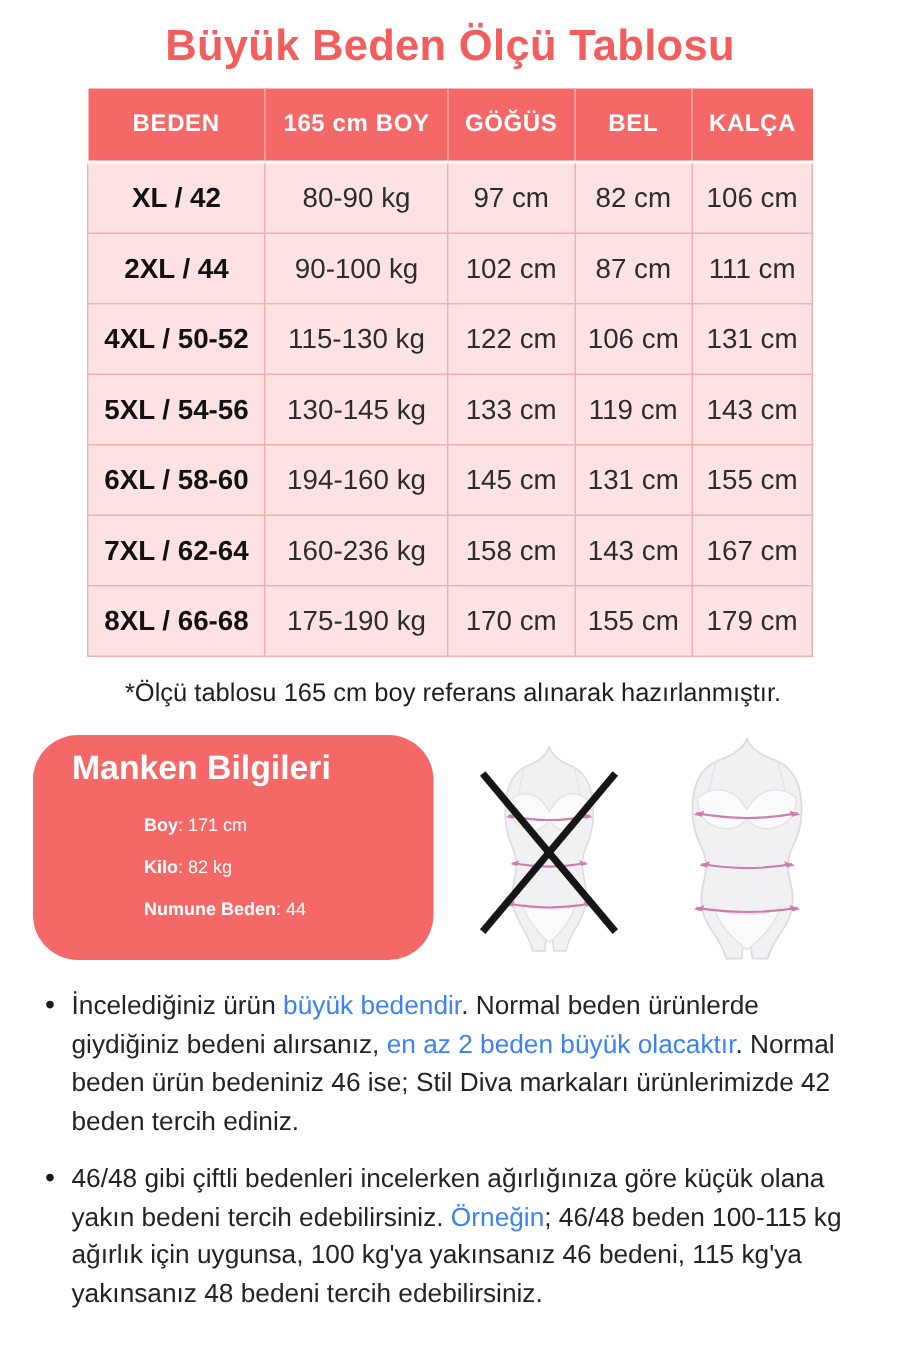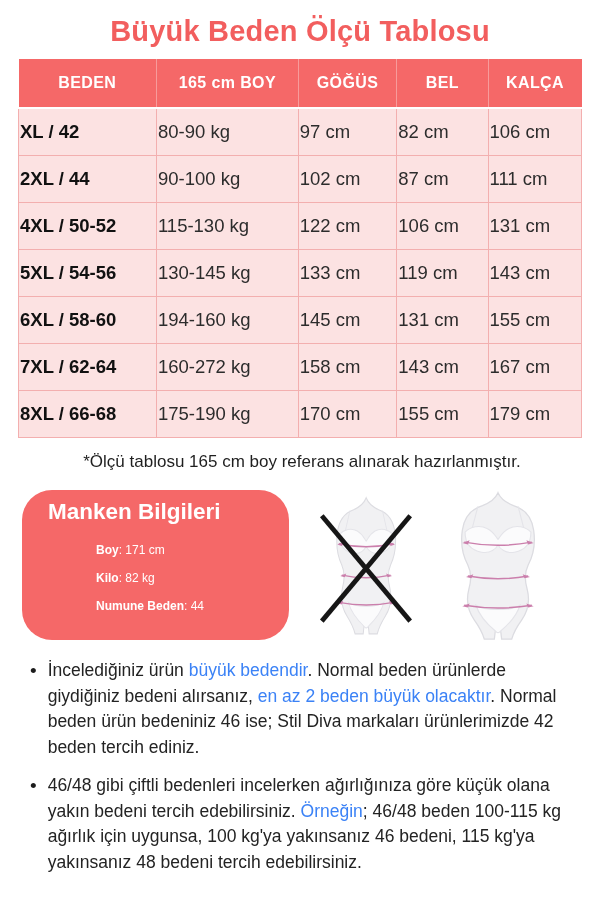--- a/index.html
+++ b/index.html
@@ -16,40 +16,40 @@
     text-align: center;
     font-size: 29px;
     font-weight: 700;
     color: var(--title-coral, #f25e5e);
     letter-spacing: 0.2px;
   }
 
   table.size-table {
     border-collapse: collapse;
     margin: 0 auto;
-    width: 564px;
+    width: 484px;
     table-layout: fixed;
   }
   table.size-table th {
     background: var(--coral, #f56868);
     color: #ffffff;
     font-size: 16px;
     font-weight: 700;
     letter-spacing: 0.4px;
     height: 46px;
     border-left: 1px solid #f79b9b;
     border-right: 1px solid #f79b9b;
     border-bottom: 2px solid #ffffff;
   }
   table.size-table th:first-child { border-left: none; }
   table.size-table th:last-child { border-right: none; }
   table.size-table td {
     background: var(--row-pink, #fce2e2);
     border: 1px solid var(--table-border, #f3afaf);
-    text-align: left;
+    text-align: center;
     height: 44px;
     font-size: 18.5px;
     color: #2c2c2c;
   }
   table.size-table td.size-col {
     font-weight: 700;
     color: #111111;
   }
 
   .footnote {
@@ -181,21 +181,21 @@
         </tr>
         <tr>
           <td class="size-col">6XL / 58-60</td>
           <td>194-160 kg</td>
           <td>145 cm</td>
           <td>131 cm</td>
           <td>155 cm</td>
         </tr>
         <tr>
           <td class="size-col">7XL / 62-64</td>
-          <td>160-272 kg</td>
+          <td>160-236 kg</td>
           <td>158 cm</td>
           <td>143 cm</td>
           <td>167 cm</td>
         </tr>
         <tr>
           <td class="size-col">8XL / 66-68</td>
           <td>175-190 kg</td>
           <td>170 cm</td>
           <td>155 cm</td>
           <td>179 cm</td>

